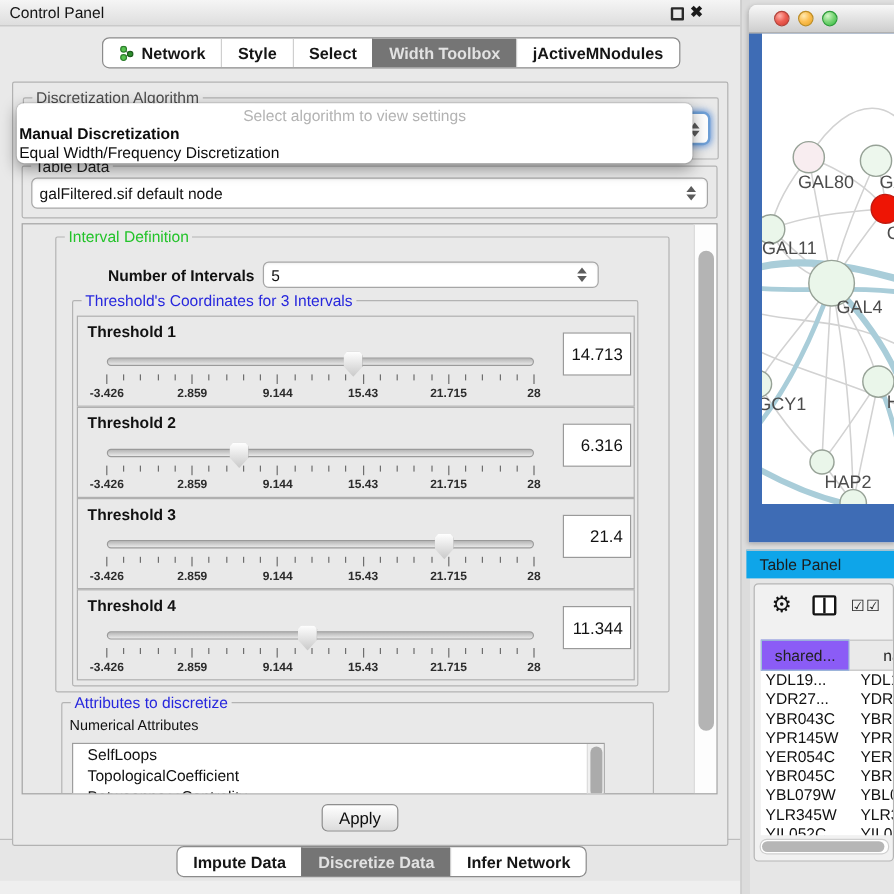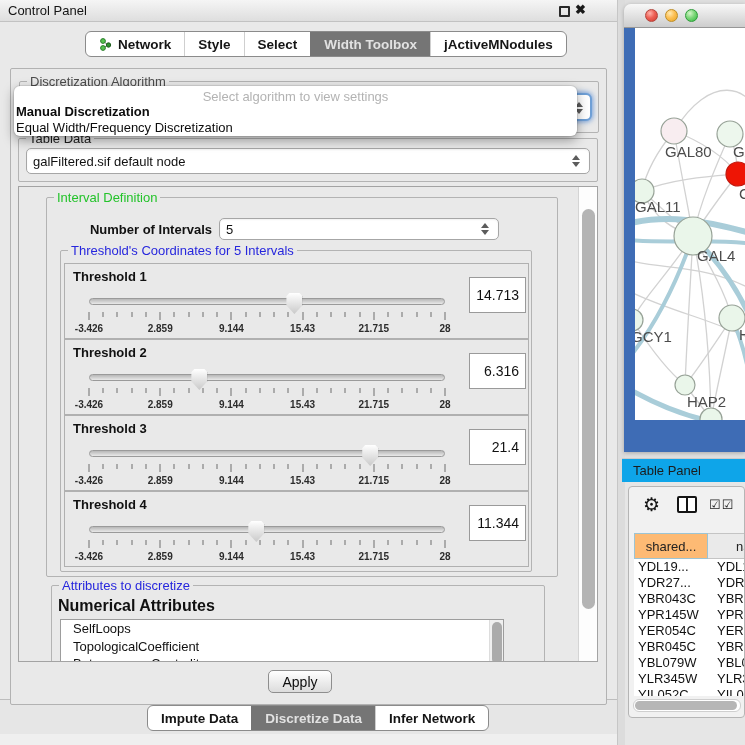--- a/index.html
+++ b/index.html
@@ -55,21 +55,21 @@
   .thrbox{position:absolute;left:3px;width:465px;height:76px;border:1px solid #b0b0b0;background:#e9e9e9}
   .thr-label{position:absolute;left:8px;top:5px;font-size:13px;font-weight:bold}
   .sliderwrap{position:absolute;left:24px;top:38px;width:356px;height:0}
   .track{position:absolute;left:0;top:-4px;width:100%;height:7px;border:1px solid #9a9a9a;border-radius:4px;background:linear-gradient(#b7b7b7,#e9e9e9)}
   .thumb{position:absolute;top:-9px;width:16px;height:21px;transform:translateX(-50%);background:linear-gradient(#ffffff,#c9c9c9);clip-path:polygon(18% 0,82% 0,100% 16%,100% 58%,50% 100%,0 58%,0 16%);filter:drop-shadow(0 0 1px #7a7a7a)}
   .tick{position:absolute;width:1px;background:#6e6e6e;transform:translateX(-50%)}
   .ticklab{position:absolute;top:21px;transform:translateX(-50%);font-size:10px;font-weight:bold;color:#2c2c2c;white-space:nowrap}
   .valbox{position:absolute;left:404px;top:13px;width:57px;height:36px;background:#fff;border:1px solid #9a9a9a;font-size:14px;display:flex;align-items:center;justify-content:flex-end;padding-right:6px}
 
   #attr-group{left:32px;top:398px;width:494px;height:90px}
-  #numattr-label{left:6px;top:11px;font-size:16px;font-weight:bold}
+  #numattr-label{left:6px;top:11px;font-size:12px;font-weight:normal}
   #attr-list{left:8px;top:33px;width:444px;height:54px;background:#fff;border:1px solid #9d9d9d;overflow:hidden}
   .attr-item{font-size:13px;line-height:17.5px;padding-left:12px;white-space:nowrap}
   #attr-sbtrack{right:0;top:0;width:14px;height:100%;background:#f0f0f0;border-left:1px solid #ddd}
   #attr-sbthumb{left:2px;top:2px;width:10px;height:42px;border-radius:5px;background:#ababab}
 
   #apply-btn{left:268px;top:670px;width:64px;height:23px;border:1px solid #8e8e8e;border-radius:5px;background:linear-gradient(#ffffff,#dcdcdc);font-size:14px;display:flex;align-items:center;justify-content:center;color:#0e0e0e}
 
   
   #divider{left:617px;top:0;width:8px;height:745px;background:#dcdcdc;border-left:1px solid #c6c6c6}
   #right-bg{left:625px;top:0;width:120px;height:458px;background:#dfdfdf}
@@ -85,21 +85,21 @@
 
   #tp-titlebar{left:622px;top:458px;width:123px;height:24px;background:#0ea5e9;border-top:1px solid #cacaca;display:flex;align-items:center}
   #tp-title{font-size:13px;color:#1c1c1c;padding-left:11px}
   #table-panel{left:628px;top:486px;width:117px;height:232px;background:#f1f1f1;border:1px solid #b5b5b5;border-radius:4px;overflow:hidden}
   #tp-gear{left:14px;top:8px;font-size:19px;line-height:19px;color:#141414}
   #tp-split{left:48px;top:9px;width:20px;height:17px;border:2px solid #141414;border-radius:2px;background:#fff}
   #tp-split::after{content:"";position:absolute;left:7px;top:0;width:2px;height:13px;background:#141414}
   #tp-checks{left:80px;top:10px;font-size:13px;letter-spacing:1px;color:#222}
   #tp-table{left:5px;top:46px;width:200px}
   .tp-hrow{display:flex;height:26px}
-  .tp-hcell1{width:74px;background:#fdba74;border:1px solid #9cc4d4;font-size:13px;display:flex;align-items:center;justify-content:center;color:#222}
+  .tp-hcell1{width:74px;background:#8b5cf6;border:1px solid #9cc4d4;font-size:13px;display:flex;align-items:center;justify-content:center;color:#222}
   .tp-hcell2{width:120px;background:#eaeaea;border:1px solid #c4c4c4;border-left:none;font-size:13px;display:flex;align-items:center;color:#222}
   .tp-hcell2 span{margin-left:28px}
   #tp-rows{height:137px;overflow:hidden;background:#fff}
   .tp-row{display:flex;height:16px;font-size:13px}
   .tp-c1{width:74px;padding-left:4px;white-space:nowrap;overflow:hidden}
   .tp-c2{width:120px;padding-left:9px;white-space:nowrap;overflow:hidden}
   #tp-hscroll{left:4px;top:212px;width:108px;height:13px;background:#fff;border:1px solid #cfcfcf;border-radius:6px}
   #tp-hthumb{left:1px;top:1px;width:102px;height:9px;border-radius:5px;background:#b6b6b6}
 
   #cp-bottom-strip{left:0;top:734px;width:617px;height:11px;background:#efefef}
@@ -179,21 +179,21 @@
       <div class="abs" id="noi-label">Number of Intervals</div>
       <div class="combo" id="noi-combo">
         <span class="ctext">5</span>
         <span class="arrows">
             <span class="tri-up"></span>
             <span class="tri-down"></span>
           </span>
       </div>
 
       <div class="group" id="thr-group">
-        <span class="gtitle blue">Threshold's Coordinates for 5 Intervals</span>
+        <span class="gtitle blue">Threshold's Coordinates for 3 Intervals</span>
 
       <div class="thrbox" style="top: 12px;">
             <div class="thr-label">Threshold 1</div>
             <div class="sliderwrap">
               <div class="track"></div>
               <div class="tick" style="left: 0%; top: 10px; height: 8px;"></div>
               <div class="tick" style="left: 4%; top: 10px; height: 5px;"></div>
               <div class="tick" style="left: 8%; top: 10px; height: 5px;"></div>
               <div class="tick" style="left: 12%; top: 10px; height: 5px;"></div>
               <div class="tick" style="left: 16%; top: 10px; height: 5px;"></div>

